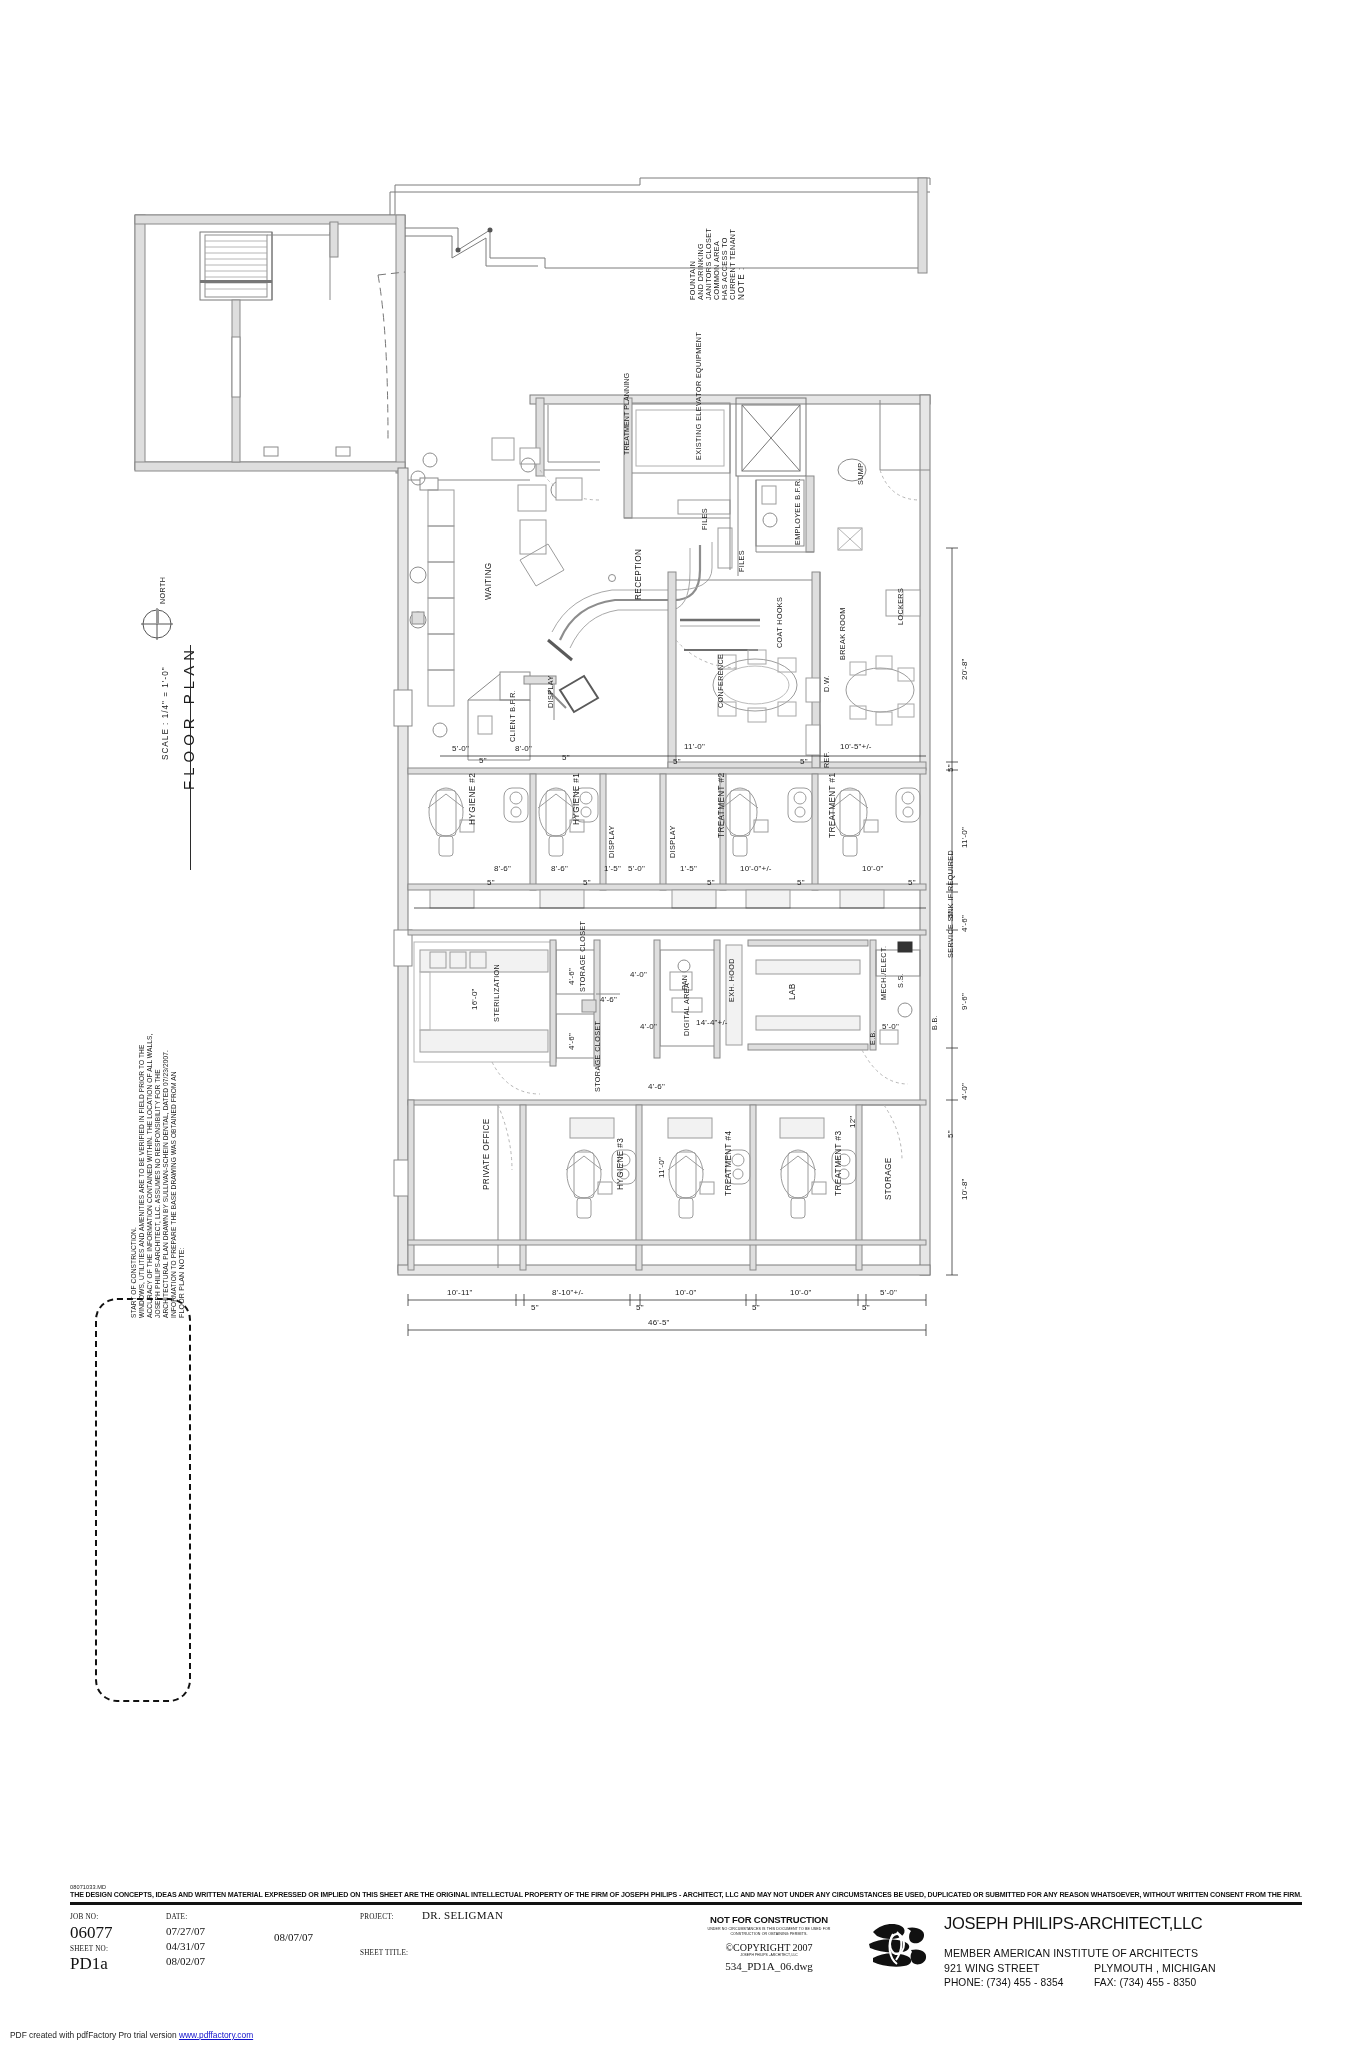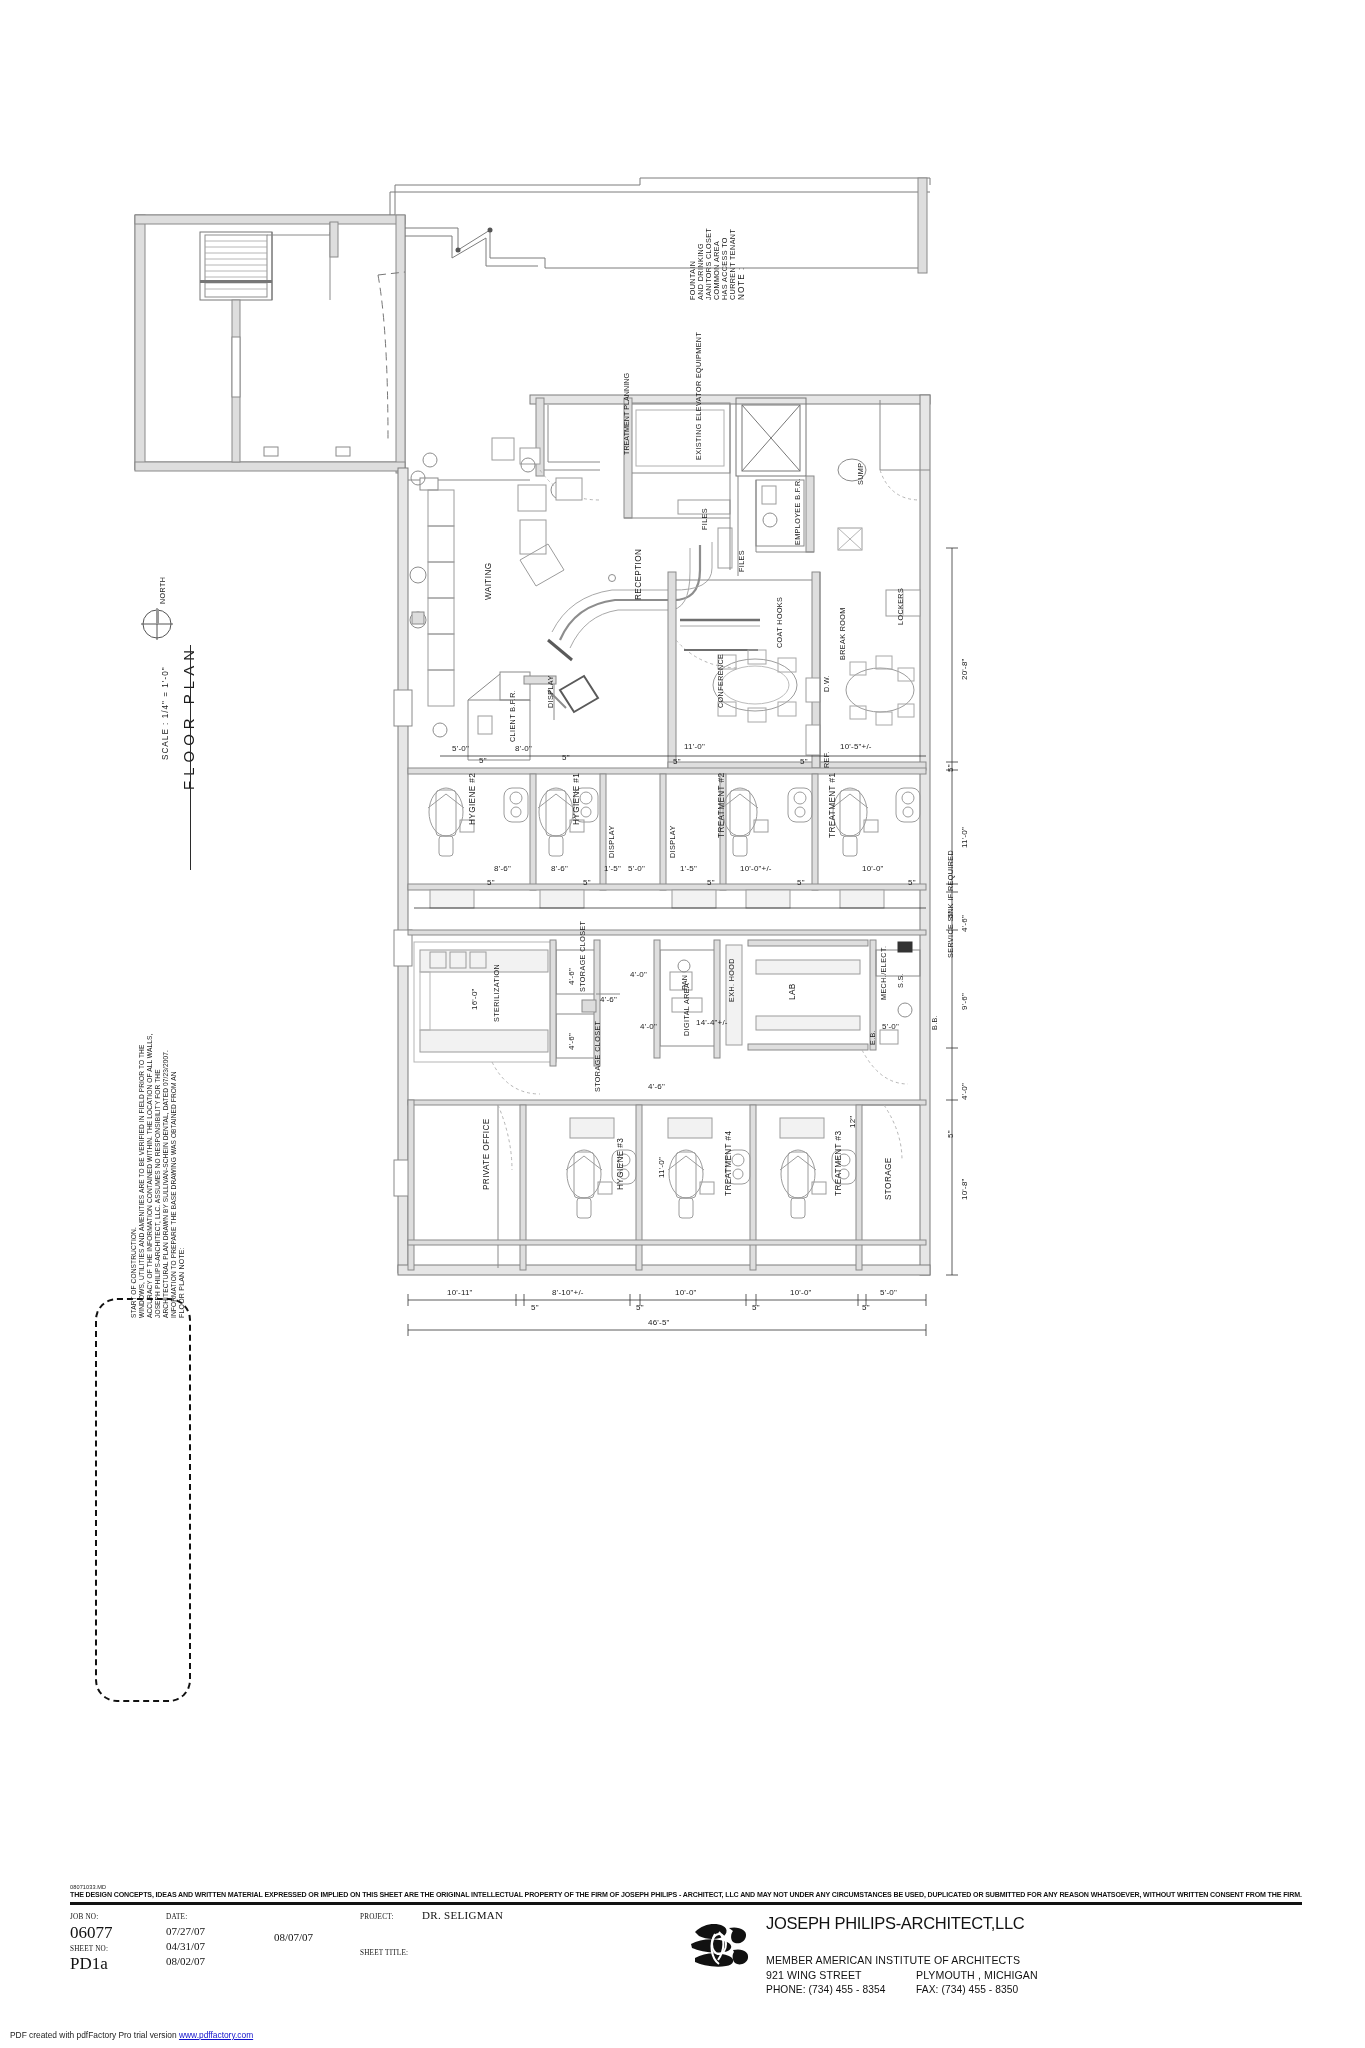--- a/index.html
+++ b/index.html
@@ -592,41 +592,48 @@
 
       <div style="width:320px;padding-top:3px;">
         <div style="display:flex;align-items:flex-start;">
           <div class="lab" style="width:62px;">PROJECT:</div>
           <div class="proj" style="margin-top:-4px;">DR. SELIGMAN</div>
         </div>
         <div class="lab" style="margin-top:28px;">SHEET TITLE:</div>
         <div class="val"></div>
       </div>
 
+      <div style="width:178px;padding-top:4px;">
+        <div class="nfc">NOT FOR CONSTRUCTION</div>
+        <div class="nfc2" style="margin-top:2px;padding:0 22px;">UNDER NO CIRCUMSTANCES IS THIS DOCUMENT TO BE USED FOR CONSTRUCTION OR OBTAINING PERMITS.</div>
+        <div class="cpy" style="margin-top:5px;">©COPYRIGHT 2007</div>
+        <div class="cpy2">JOSEPH PHILIPS - ARCHITECT, LLC</div>
+        <div class="dwg" style="margin-top:3px;">534_PD1A_06.dwg</div>
+      </div>
 
       <div style="width:80px;padding-top:8px;text-align:center;">
         <svg width="62" height="58" viewBox="0 0 62 58">
           <g fill="#111">
             <path d="M6 14 C14 6 26 4 34 8 C40 11 38 18 31 20 C24 22 16 21 10 18 Z"></path>
             <path d="M2 26 C12 20 28 20 38 24 C45 27 43 33 35 34 C24 36 10 33 3 30 Z"></path>
             <path d="M6 40 C16 34 30 34 40 38 C47 41 45 47 37 48 C26 50 12 47 6 44 Z"></path>
             <path d="M40 10 C50 8 58 12 57 18 C56 25 48 27 44 24 C41 21 42 15 44 13 Z"></path>
             <path d="M44 32 C54 30 60 34 59 40 C58 46 50 48 46 45 C43 42 43 36 45 34 Z"></path>
           </g>
           <g fill="none" stroke="#fff" stroke-width="2">
             <path d="M26 16 C20 26 22 40 30 46"></path>
             <path d="M30 14 C36 20 36 32 29 42"></path>
             <ellipse cx="30" cy="26" rx="7" ry="10"></ellipse>
           </g>
         </svg>
       </div>
 
       <div style="flex:1;padding-top:4px;padding-left:6px;">
         <div class="firm1">JOSEPH PHILIPS-ARCHITECT,LLC</div>
-        <div class="firm2" style="margin-top:21px;">MEMBER AMERICAN INSTITUTE OF ARCHITECTS</div>
+        <div class="firm2" style="margin-top:14px;">MEMBER AMERICAN INSTITUTE OF ARCHITECTS</div>
         <div style="display:flex;margin-top:3px;">
           <div class="firm3" style="width:150px;">921 WING STREET</div>
           <div class="firm3">PLYMOUTH , MICHIGAN</div>
         </div>
         <div style="display:flex;margin-top:3px;">
           <div class="firm4" style="width:150px;">PHONE: (734) 455 - 8354</div>
           <div class="firm4">FAX: (734) 455 - 8350</div>
         </div>
       </div>
     </div>

